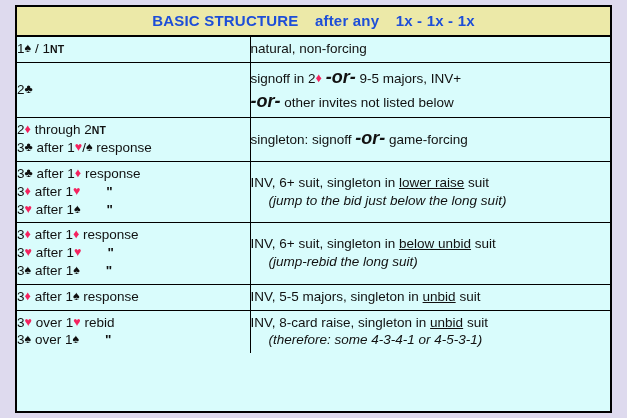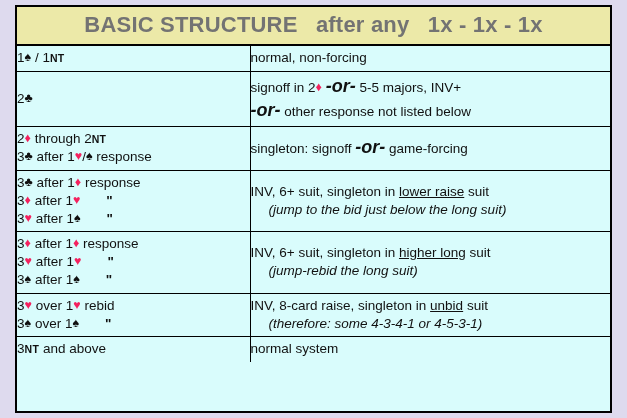--- a/index.html
+++ b/index.html
@@ -20,24 +20,24 @@
   table.bid{
     width:100%;
     border-collapse:collapse;
     table-layout:fixed;
   }
   .hdr td{
     background:#ece9a8;
     border-bottom:2px solid #000;
     text-align:center;
     font-weight:bold;
-    font-size:22px;
+    font-size:15px;
     letter-spacing:0.2px;
     padding:5px 0 6px 0;
-    color:#737373;
+    color:#1d4ed8;
   }
   .hdr .sub{ font-weight:bold; }
   tr.row > td{
     border-top:1.5px solid #000;
     background:#d9fcfc;
     font-size:13.5px;
     color:#111;
     vertical-align:middle;
     padding:3px 0 4px 0;
   }
@@ -80,30 +80,30 @@
           <span>BASIC STRUCTURE</span><span class="sp"></span><span class="sp"></span>
           <span class="sub">after any</span><span class="sp"></span><span class="sp"></span>
           <span class="sub">1x - 1x - 1x</span>
         </td>
       </tr>
     <tr class="row">
           <td class="left">
             <span class="ln"><span>1</span><span class="suit blk">♠</span><span> / 1</span><span class="nt">NT</span></span>
           </td>
           <td class="right">
-            <span class="ln"><span>normal, non-forcing</span></span>
+            <span class="ln"><span>natural, non-forcing</span></span>
           </td>
         </tr>
         <tr class="row tall2">
           <td class="left">
             <span class="ln"><span>2</span><span class="suit blk">♣</span></span>
           </td>
           <td class="right">
-            <span class="ln"><span>signoff in 2</span><span class="suit red">♦</span><span>  </span><span class="or">-or-</span><span>  5-5 majors, INV+</span></span>
-            <span class="ln"><span class="or">-or-</span><span>  other response not listed below</span></span>
+            <span class="ln"><span>signoff in 2</span><span class="suit red">♦</span><span>  </span><span class="or">-or-</span><span>  9-5 majors, INV+</span></span>
+            <span class="ln"><span class="or">-or-</span><span>  other invites not listed below</span></span>
           </td>
         </tr>
         <tr class="row tall2">
           <td class="left">
             <span class="ln"><span>2</span><span class="suit red">♦</span><span> through 2</span><span class="nt">NT</span></span>
             <span class="ln"><span>3</span><span class="suit blk">♣</span><span> after 1</span><span class="suit red">♥</span><span>/</span><span class="suit blk">♠</span><span> response</span></span>
           </td>
           <td class="right">
             <span class="ln"><span>singleton: signoff  </span><span class="or">-or-</span><span>  game-forcing</span></span>
           </td>
@@ -119,37 +119,37 @@
             <span class="ln ind"><span class="ital">(jump to the bid just below the long suit)</span></span>
           </td>
         </tr>
         <tr class="row tall3">
           <td class="left">
             <span class="ln"><span>3</span><span class="suit red">♦</span><span> after 1</span><span class="suit red">♦</span><span> response</span></span>
             <span class="ln"><span>3</span><span class="suit red">♥</span><span> after 1</span><span class="suit red">♥</span><span class="dq">"</span></span>
             <span class="ln"><span>3</span><span class="suit blk">♠</span><span> after 1</span><span class="suit blk">♠</span><span class="dq">"</span></span>
           </td>
           <td class="right">
-            <span class="ln"><span>INV, 6+ suit, singleton in </span><span class="u">higher long</span><span> suit</span></span>
+            <span class="ln"><span>INV, 6+ suit, singleton in </span><span class="u">below unbid</span><span> suit</span></span>
             <span class="ln ind"><span class="ital">(jump-rebid the long suit)</span></span>
+          </td>
+        </tr>
+        <tr class="row">
+          <td class="left">
+            <span class="ln"><span>3</span><span class="suit red">♦</span><span> after 1</span><span class="suit blk">♠</span><span> response</span></span>
+          </td>
+          <td class="right">
+            <span class="ln"><span>INV, 5-5 majors, singleton in </span><span class="u">unbid</span><span> suit</span></span>
           </td>
         </tr>
         <tr class="row tall2">
           <td class="left">
             <span class="ln"><span>3</span><span class="suit red">♥</span><span> over 1</span><span class="suit red">♥</span><span> rebid</span></span>
             <span class="ln"><span>3</span><span class="suit blk">♠</span><span> over 1</span><span class="suit blk">♠</span><span class="dq">"</span></span>
           </td>
           <td class="right">
             <span class="ln"><span>INV, 8-card raise, singleton in </span><span class="u">unbid</span><span> suit</span></span>
             <span class="ln ind"><span class="ital">(therefore: some 4-3-4-1 or  4-5-3-1)</span></span>
           </td>
         </tr>
-        <tr class="row">
-          <td class="left">
-            <span class="ln"><span>3</span><span class="nt">NT</span><span> and above</span></span>
-          </td>
-          <td class="right">
-            <span class="ln"><span>normal system</span></span>
-          </td>
-        </tr>
       </tbody>
   </table>
 </div>
 
 </body></html>

